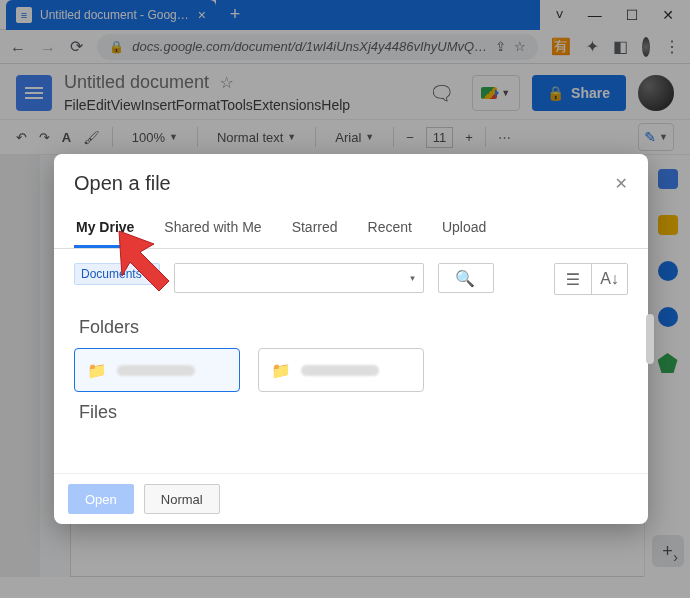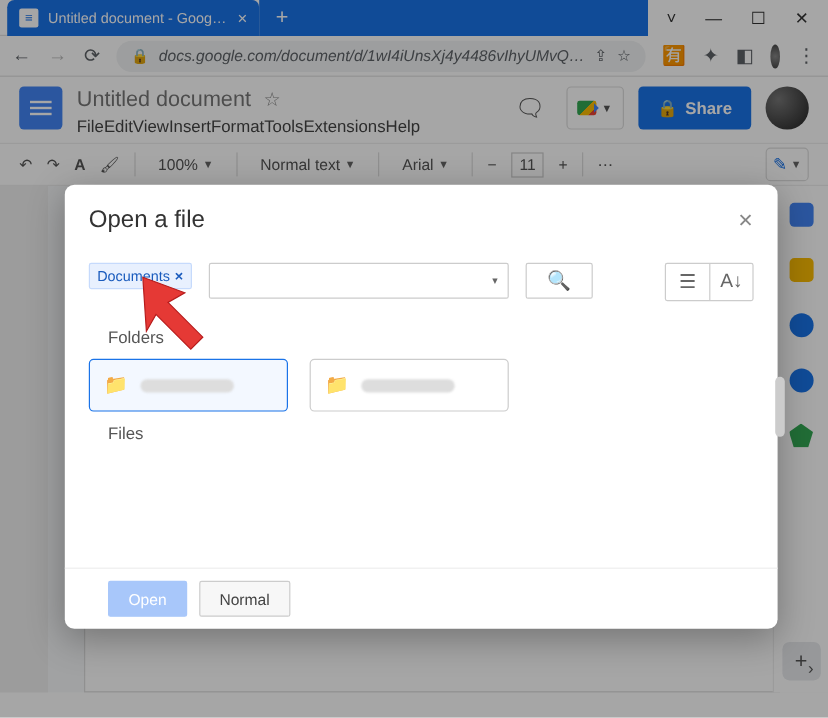--- a/index.html
+++ b/index.html
@@ -19,21 +19,21 @@
 
   .addrbar { height: 34px; background:#fff; display:flex; align-items:center; padding: 0 10px; gap: 14px; border-bottom: 1px solid #e0e0e0;}
   .addrbar .nav-ico { width:18px; height:18px; display:flex; align-items:center; justify-content:center; color:#5f6368; }
   .addrbar .urlbox { flex:1; display:flex; align-items:center; gap:8px; background:#f1f3f4; height:26px; border-radius:13px; padding:0 12px; color:#5f6368; font-size:13px; }
   .addrbar .urlbox .lock { font-size:12px; }
   .addrbar .url-text { flex:1; white-space:nowrap; overflow:hidden; text-overflow:ellipsis;font-style:italic; }
   .addrbar .ext-ico { width:20px; height:20px; display:flex; align-items:center; justify-content:center; color:#5f6368; }
   .ext-avatar { width:20px; height:20px; background: radial-gradient(circle,#888,#444); border-radius:50%; }
 
   
-  .doc-header { padding: 8px 16px 0; display:flex; align-items:flex-start; gap:12px; }
+  .doc-header { padding: 8px 16px 0; display:flex; align-items:center; gap:12px; }
   .docs-logo { width:36px; height:36px; background:#4285f4; border-radius:4px; position:relative; display:flex; align-items:center; justify-content:center;}
   .docs-logo::after { content:""; width:18px; height:2px; background:#fff; box-shadow:0 5px 0 #fff, 0 -5px 0 #fff; }
   .doc-titles { flex:1; }
   .doc-title { font-size:18px; color:#777; }
   .doc-star { color:#888; margin-left:6px; font-size:16px; }
   .doc-menu { display:flex; margin-top:4px; font-size:14px; color:#444; }
   .doc-right { display:flex; align-items:center; gap:12px; }
   .share-btn { background:#1a73e8; color:#fff; border:none; border-radius:4px; height:36px; padding:0 16px; font-size:14px; font-weight:bold; display:flex; align-items:center; gap:6px; cursor:pointer; }
   .meet-btn { width:48px; height:36px; border:1px solid #ddd; border-radius:4px; display:flex; align-items:center; justify-content:center; position:relative; }
   .meet-cam { width:16px; height:12px; border-radius:2px; background: linear-gradient(135deg,#34a853 0 50%, #fbbc04 50% 75%, #ea4335 75%); position:relative;}
@@ -76,28 +76,28 @@
   .chip { background:#e8f0fe; border:1px solid #c6dafc; color:#1a5bbd; font-size:12px; padding:3px 6px; border-radius:2px; display:flex; align-items:center; gap:4px;}
   .chip .x { color:#1a5bbd; cursor:pointer; font-weight:bold;}
   .path-select { flex:1; max-width:250px; height:30px; border:1px solid #ccc; border-radius:2px; display:flex; align-items:center; padding:0 8px; color:#999; font-size:12px;}
   .path-select .caret-dn{ margin-left:auto; }
   .picker-search { width:56px; height:30px; border:1px solid #ccc; border-radius:2px; display:flex; align-items:center; justify-content:center; color:#666; cursor:pointer;}
   .view-group { margin-left:auto; display:flex; border:1px solid #ccc; border-radius:2px; overflow:hidden;}
   .view-btn { width:36px; height:30px; display:flex; align-items:center; justify-content:center; color:#666; cursor:pointer;}
   .view-btn + .view-btn { border-left:1px solid #ccc;}
 
   .modal-content { flex:1; overflow:auto; padding: 4px 20px; }
-  .section-hdr { font-size:14px; color:#555; margin: 10px 16px; }
+  .section-hdr { font-size:18px; color:#555; margin: 10px 5px; }
   .folder-row { display:flex; gap:18px; }
   .folder-card { width:166px; height:44px; border:1px solid #ccc; border-radius:4px; display:flex; align-items:center; padding:0 12px; gap:10px; color:#555; cursor:pointer;}
   .folder-card.selected { border-color:#1a73e8; background:#f3f8ff; }
   .folder-ico { color:#5f6368; font-size:16px; }
   .blur-text { width:78px; height:11px; background:#ddd; border-radius:6px; filter: blur(1px); }
 
-  .modal-footer { border-top:1px solid #eee; padding:10px 36px; display:flex; gap:10px; }
+  .modal-footer { border-top:1px solid #eee; padding:10px 14px; display:flex; gap:10px; }
   .btn { height:30px; padding:0 16px; border-radius:2px; font-size:13px; cursor:pointer; border:1px solid #ccc; background:#f7f7f7; color:#444;}
   .btn.primary { background:#a8c7fa; border-color:#a8c7fa; color:#fff; }
 
   
   .pointer-arrow { position:absolute; left:114px; top:226px; width:70px; height:70px; pointer-events:none; }
 
   .scroll-hint { position:absolute; right: -6px; top:160px; width:8px; height:50px; background:#ccc; border-radius:4px;}
 </style>
 </head>
 <body>
@@ -214,20 +214,27 @@
   <span class="sp-expand">›</span>
 </div>
 
 <div class="overlay"></div>
 
 <div class="modal">
   <div class="modal-header">
     <span class="modal-title">Open a file</span>
     <span class="modal-close">✕</span>
   </div>
+  <div class="modal-tabs">
+    <span class="modal-tab active">My Drive</span>
+    <span class="modal-tab">Shared with Me</span>
+    <span class="modal-tab">Starred</span>
+    <span class="modal-tab">Recent</span>
+    <span class="modal-tab">Upload</span>
+  </div>
   <div class="modal-bar">
     <span class="chip">
       <span>Documents</span>
       <span class="x">×</span>
     </span>
     <div class="path-select">
         <span></span>
         <span class="caret-dn">▾</span>
       </div>
     <div class="picker-search">

